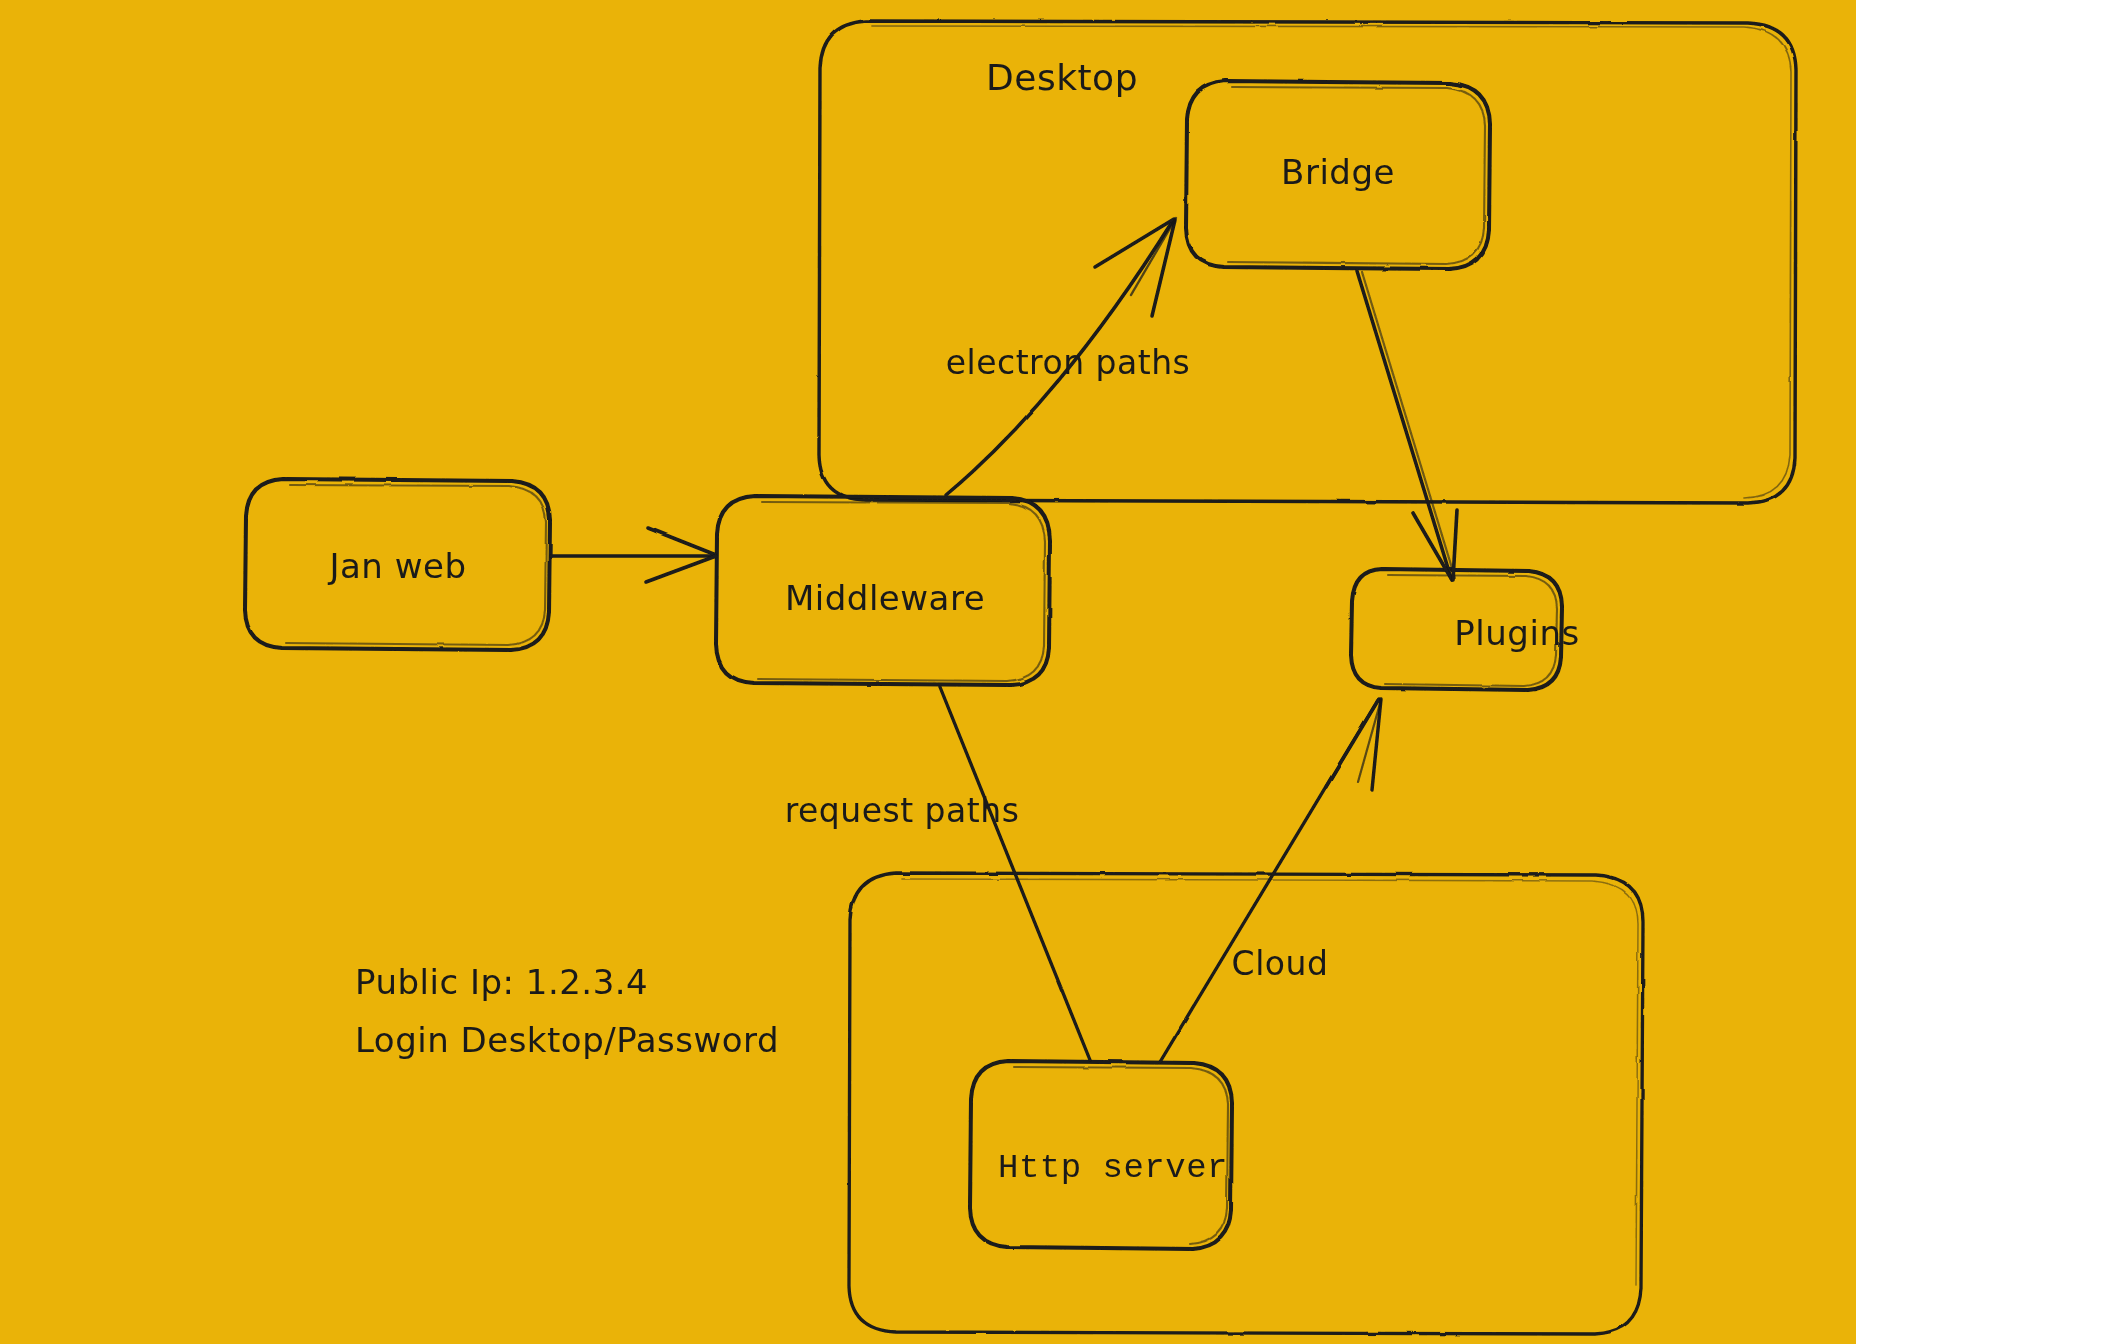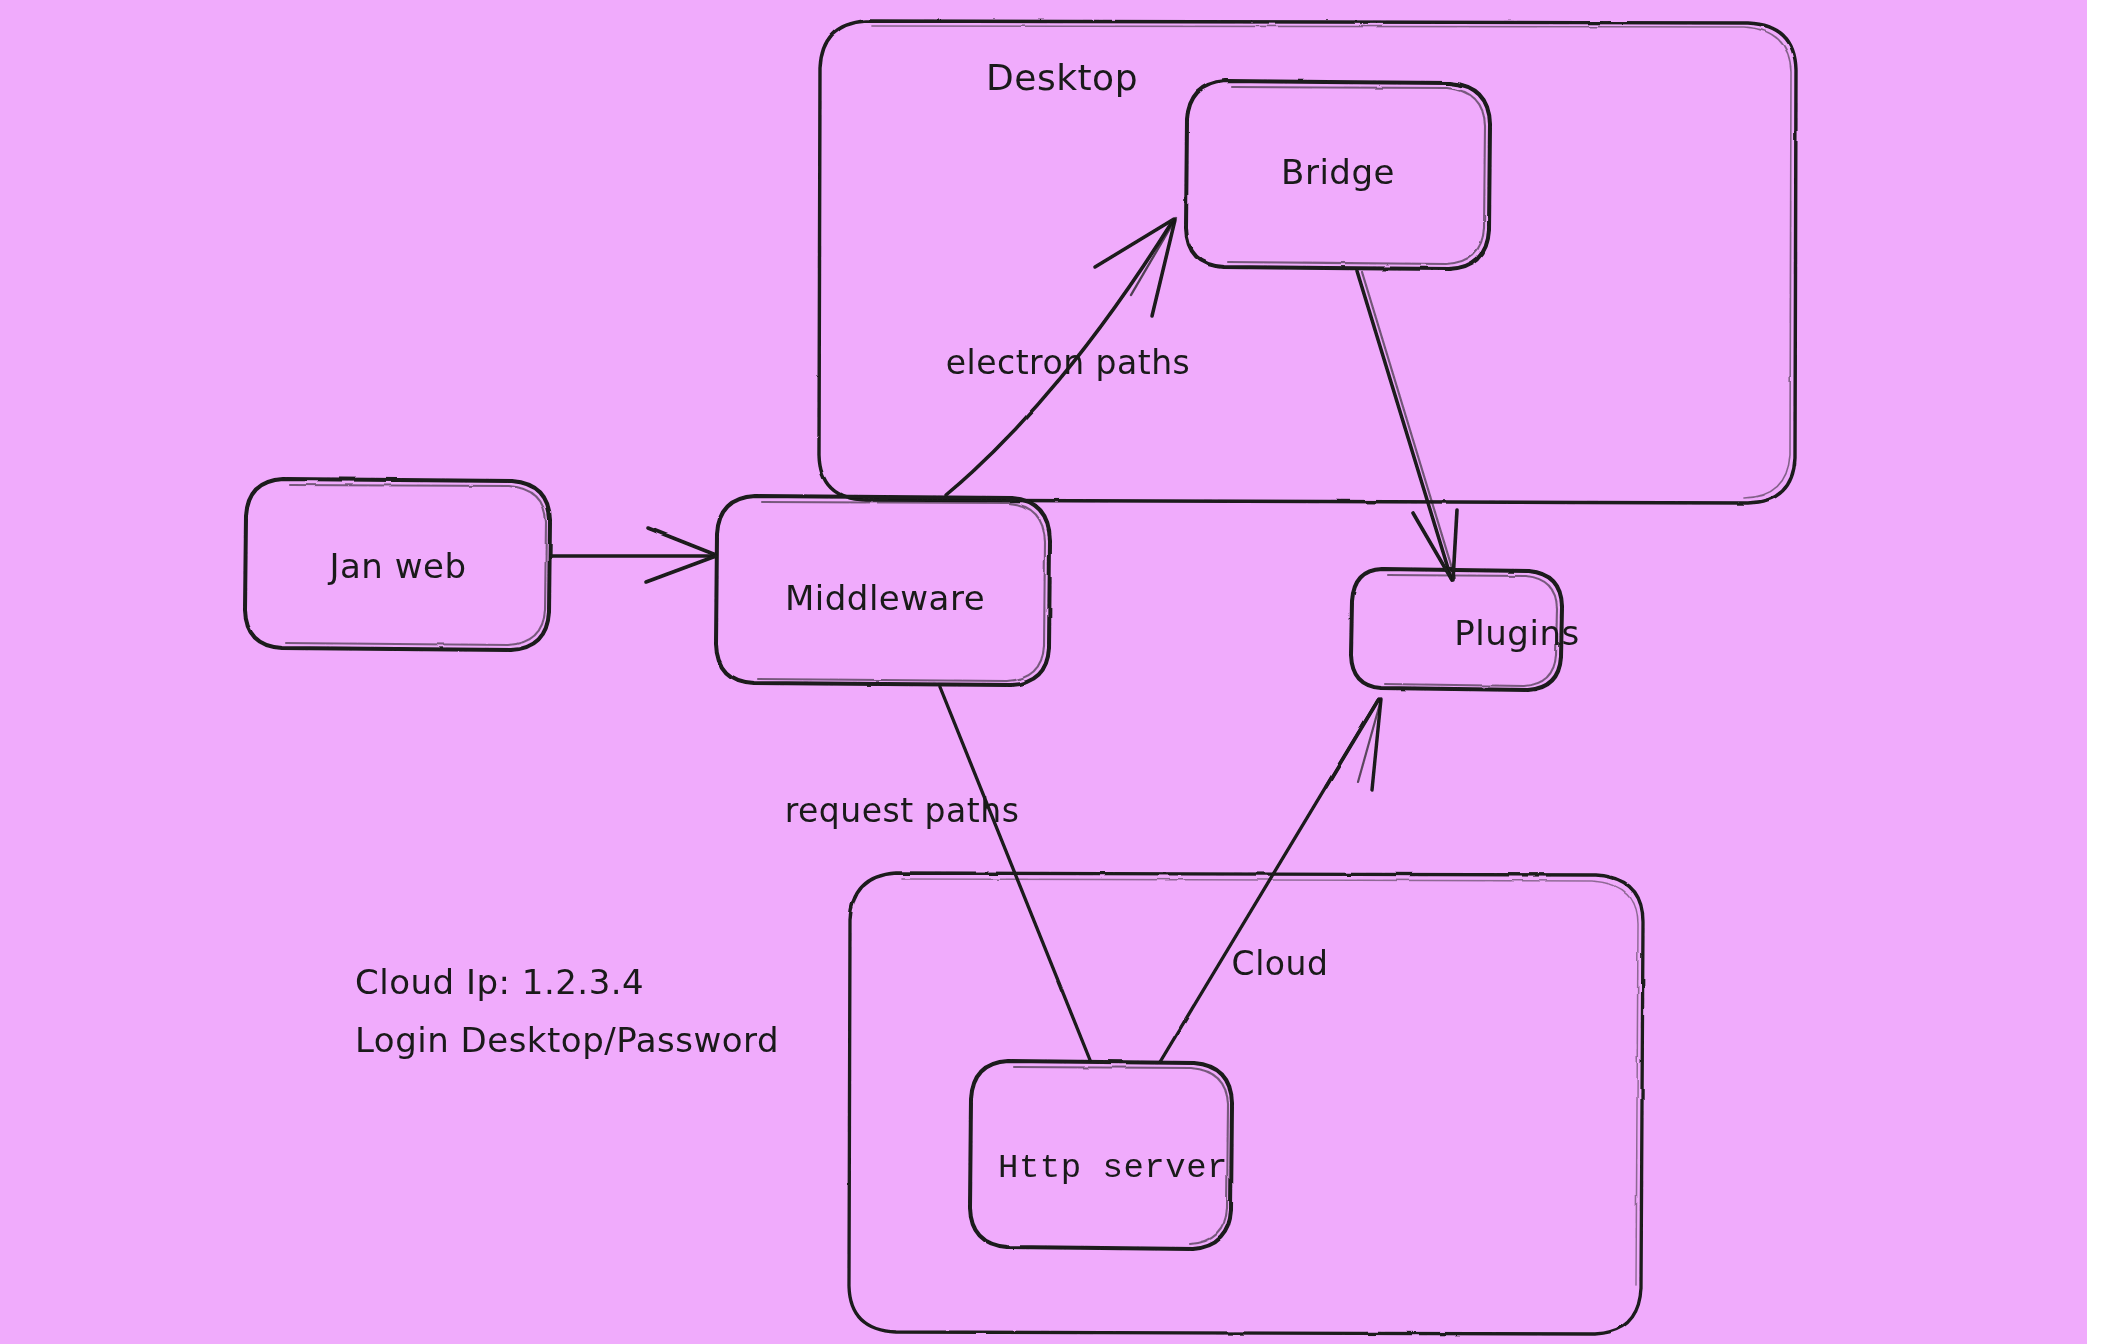--- a/index.html
+++ b/index.html
@@ -2,23 +2,23 @@
 <html><head>
 <meta charset="utf-8">
 <style>
   html, body {
     margin: 0;
     padding: 0;
     background: #ffffff;
   }
   #canvas {
     position: relative;
-    width: 2087px;
+    width: 1856px;
     height: 1344px;
-    background: #f0abfc;
+    background: #eab308;
     overflow: hidden;
     font-family: "DejaVu Sans", sans-serif;
   }
   #sketch {
     position: absolute;
     inset: 0;
     width: 2124px;
     height: 1344px;
   }
   .node-label,
@@ -163,21 +163,21 @@
   <div class="node-label" style="left:1338px; top:172px;text-align:right;">Bridge</div>
 
   <div class="node-label" style="left:1470px; top:633px;margin-left:47px;">Plugins</div>
 
   <div class="node-label" style="left:1113px; top:1168px;font-family:Liberation Mono, monospace;">Http server</div>
 
   <div class="edge-label" style="left:1068px; top:362px;">electron paths</div>
 
   <div class="edge-label" style="left:902px; top:810px;">request paths</div>
 
-  <div class="note-line" style="left:355px; top:962px;">Cloud Ip: 1.2.3.4</div>
+  <div class="note-line" style="left:355px; top:962px;">Public Ip: 1.2.3.4</div>
 
   <div class="note-line" style="left:355px; top:1020px;">Login Desktop/Password</div>
 
   <div class="hit" style="left:245px; top:478px; width:305px; height:172px;"></div>
   <div class="hit" style="left:715px; top:495px; width:335px; height:190px;"></div>
   <div class="hit" style="left:1185px; top:80px; width:305px; height:190px;"></div>
   <div class="hit" style="left:1350px; top:568px; width:212px; height:122px;"></div>
   <div class="hit" style="left:970px; top:1060px; width:262px; height:190px;"></div>
 
 </div>

